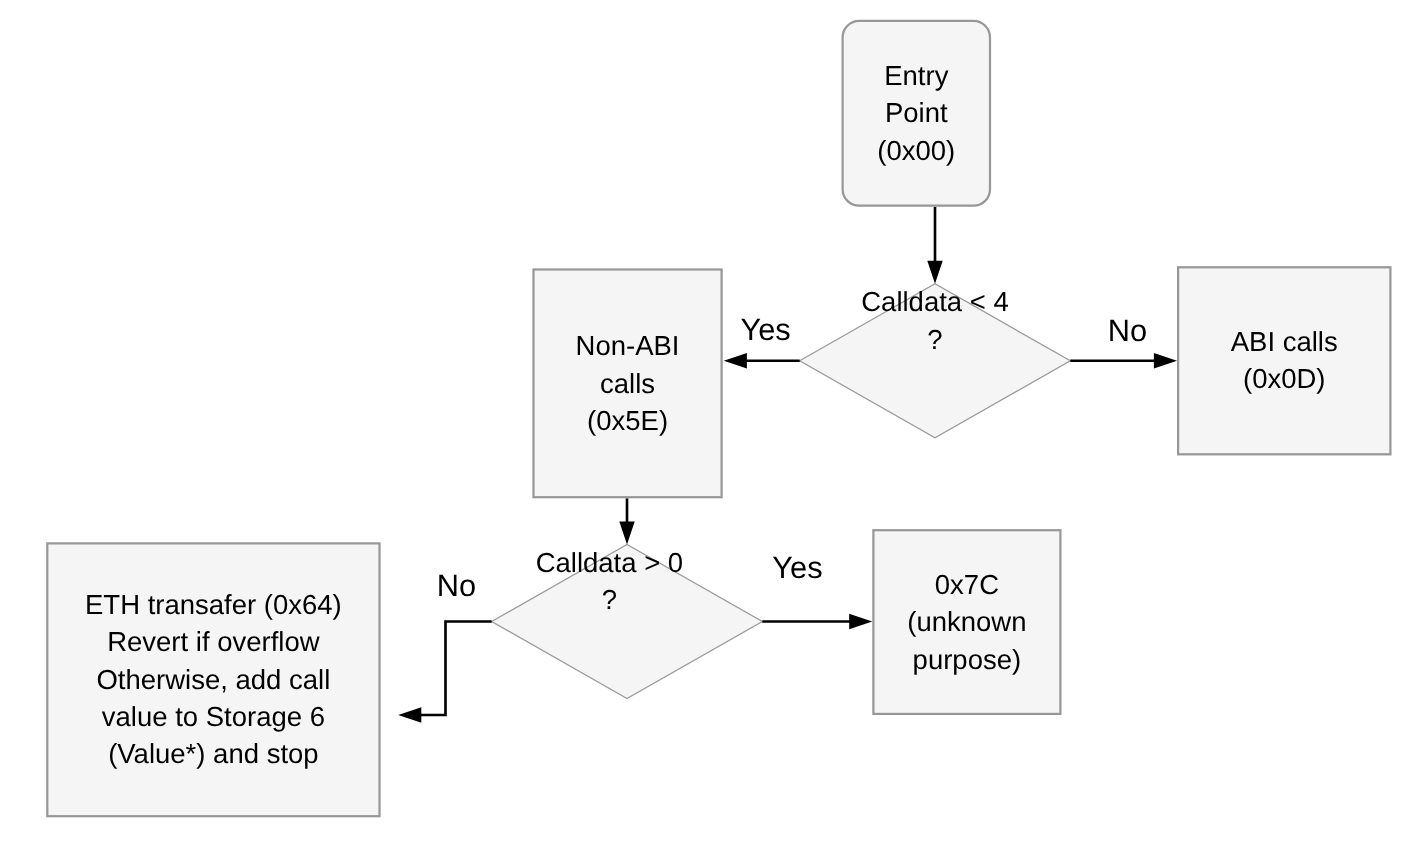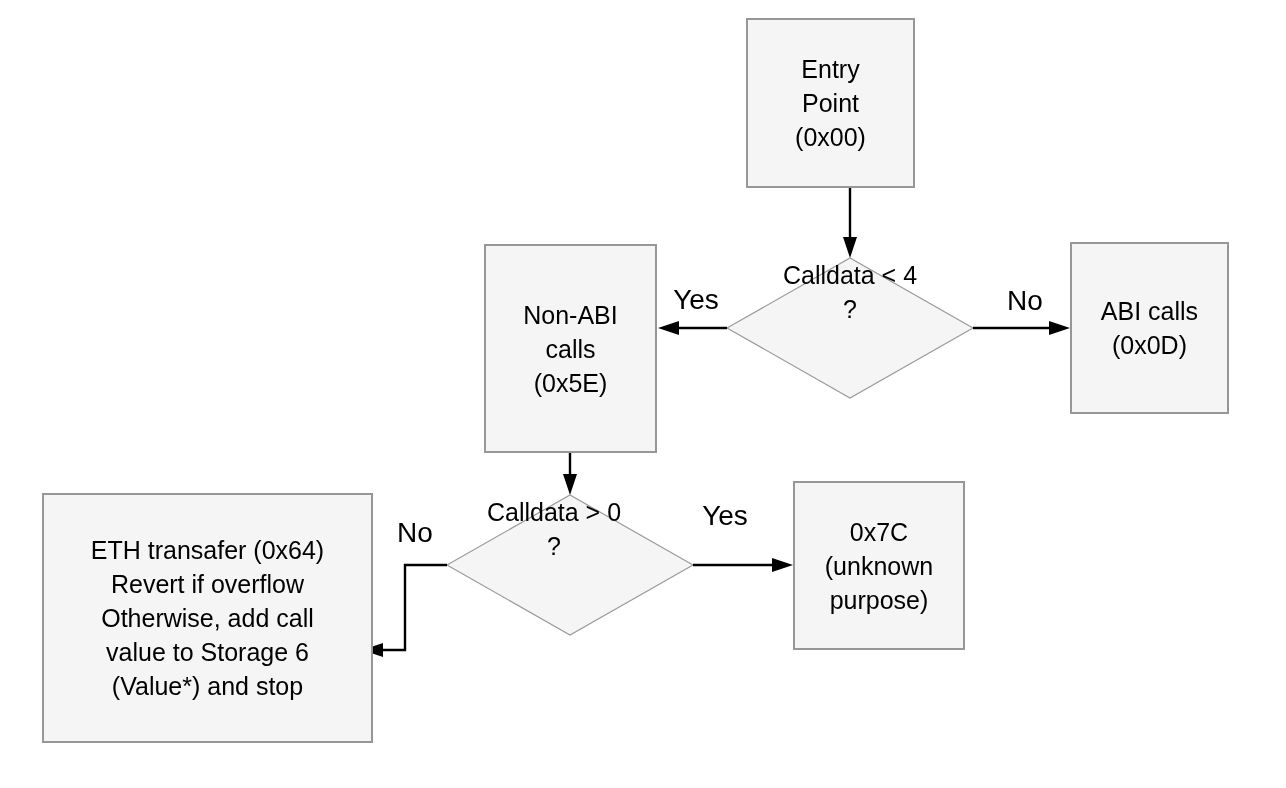--- a/index.html
+++ b/index.html
@@ -91,44 +91,44 @@
     <line class="edge-line" x1="570" y1="414" x2="570" y2="479"></line>
     <polygon class="edge-head" points="570,495 563,474 577,474"></polygon>
 
     <line class="edge-line" x1="693" y1="565" x2="775" y2="565"></line>
     <polygon class="edge-head" points="793,565 772,558 772,572"></polygon>
 
     <polyline class="edge-line" points="447,565 405,565 405,650 380,650"></polyline>
     <polygon class="edge-head" points="362,650 383,643 383,657"></polygon>
   </svg>
 
-  <div class="node" style="left:746px; top:18px; width:169px; height:170px;">
+  <div class="node" style="left:765px; top:18px; width:136px; height:170px;border-radius:16px;">
     <div class="label">Entry
 Point
 (0x00)</div>
   </div>
 
   <div class="node" style="left:484px; top:244px; width:173px; height:209px;">
     <div class="label">Non-ABI
 calls
 (0x5E)</div>
   </div>
 
-  <div class="node" style="left:1070px; top:242px; width:159px; height:172px;">
+  <div class="node" style="left:1070px; top:242px; width:195px; height:172px;">
     <div class="label">ABI calls
 (0x0D)</div>
   </div>
 
   <div class="node" style="left:793px; top:481px; width:172px; height:169px;">
     <div class="label">0x7C
 (unknown
 purpose)</div>
   </div>
 
-  <div class="node" style="left:42px; top:493px; width:331px; height:250px;">
+  <div class="node" style="left:42px; top:493px; width:304px; height:250px;">
     <div class="label">ETH transafer (0x64)
 Revert if overflow
 Otherwise, add call
 value to Storage 6
 (Value*) and stop</div>
   </div>
 
   <div class="dlabel" style="left:727px; top:258px; width:246px; height:140px;">
     <div class="label">Calldata &lt; 4
 ?</div>

